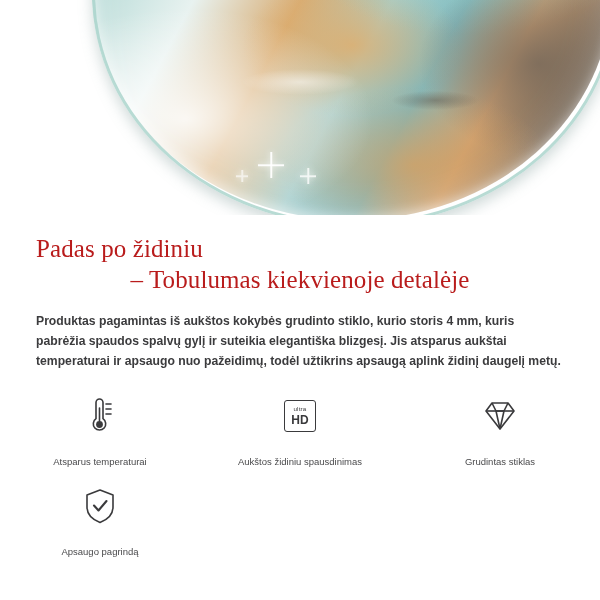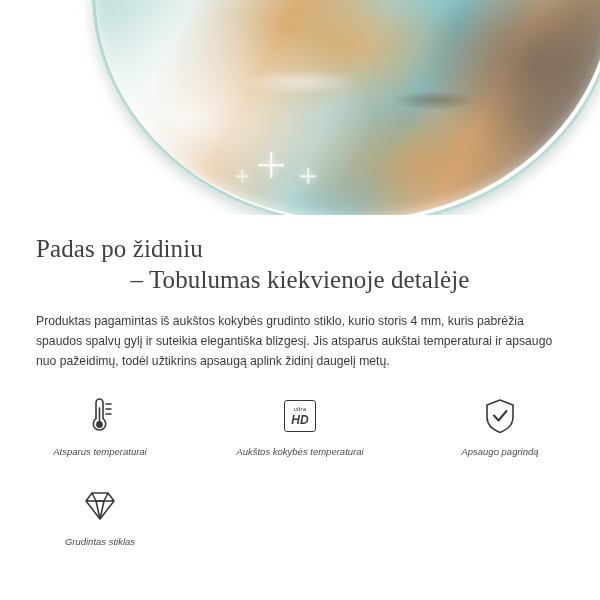--- a/index.html
+++ b/index.html
@@ -95,61 +95,61 @@
     top: 215px;
     width: 600px;
   }
   .headline {
     margin: 0;
     padding: 18px 36px 0 36px;
     font-family: "Liberation Serif", serif;
     font-size: 25px;
     line-height: 31px;
     font-weight: 400;
-    color: #404040;
+    color: #b91c1c;
     letter-spacing: 0.1px;
   }
   .headline .line2 { display: block; text-align: center; }
   .body-copy {
     margin: 0;
     padding: 16px 36px 0 36px;
     font-size: 12.2px;
     line-height: 20px;
     color: #3b3b3d;
     text-align: left;
     max-width: 540px;
+    font-weight: bold;
   }
 
   
   .features {
     position: absolute;
     left: 0;
     top: 393px;
     width: 600px;
     display: grid;
     grid-template-columns: repeat(3, 1fr);
     grid-template-rows: 82px 82px;
     column-gap: 0;
     row-gap: 8px;
   }
   .feature {
     display: flex;
     flex-direction: column;
     align-items: center;
     justify-content: flex-start;
-    font-style: italic;
   }
   .feature-icon {
     height: 46px;
     display: flex;
     align-items: center;
     justify-content: center;
   }
   .feature-label {
-    margin-top: 7px;
+    margin-top: 17px;
     font-size: 9.5px;
     color: #4a4a4c;
     text-align: center;
     line-height: 12px;
     max-width: 170px;
   }
   .icon-ultrahd {
     width: 30px;
     height: 30px;
     border: 1.6px solid #3a3a3c;
@@ -214,44 +214,44 @@
       <div class="feature-label">Atsparus temperaturai</div>
     </div>
 
     <div class="feature">
       <div class="feature-icon">
         <div class="icon-ultrahd">
           <span class="u1">ultra</span>
           <span class="u2">HD</span>
         </div>
       </div>
-      <div class="feature-label">Aukštos kokybės temperaturai</div>
-    </div>
-
-    <div class="feature">
-      <div class="feature-icon">
-        <svg width="36" height="40" viewBox="0 0 36 40">
-          <path d="M18 4 L31 9 V21 C31 29 24.5 34 18 36.5 C11.5 34 5 29 5 21 V9 Z" fill="none" stroke="#3a3a3c" stroke-width="1.6" stroke-linejoin="round"></path>
-          <path d="M12 19.5 L16.5 24.5 L24.5 15" fill="none" stroke="#3a3a3c" stroke-width="2.1" stroke-linecap="round" stroke-linejoin="round"></path>
-        </svg>
-      </div>
-      <div class="feature-label">Apsaugo pagrindą</div>
+      <div class="feature-label">Aukštos židiniu spausdinimas</div>
     </div>
 
     <div class="feature">
       <div class="feature-icon">
         <svg width="40" height="36" viewBox="0 0 40 36">
           <g fill="none" stroke="#3a3a3c" stroke-width="1.6" stroke-linejoin="round">
             <path d="M6 13 L12 5 H28 L34 13 L20 31 Z"></path>
             <path d="M6 13 H34"></path>
             <path d="M12 5 L16 13 L20 31"></path>
             <path d="M28 5 L24 13 L20 31"></path>
             <path d="M16 13 H24"></path>
           </g>
         </svg>
       </div>
       <div class="feature-label">Grudintas stiklas</div>
     </div>
 
+    <div class="feature">
+      <div class="feature-icon">
+        <svg width="36" height="40" viewBox="0 0 36 40">
+          <path d="M18 4 L31 9 V21 C31 29 24.5 34 18 36.5 C11.5 34 5 29 5 21 V9 Z" fill="none" stroke="#3a3a3c" stroke-width="1.6" stroke-linejoin="round"></path>
+          <path d="M12 19.5 L16.5 24.5 L24.5 15" fill="none" stroke="#3a3a3c" stroke-width="2.1" stroke-linecap="round" stroke-linejoin="round"></path>
+        </svg>
+      </div>
+      <div class="feature-label">Apsaugo pagrindą</div>
+    </div>
+
 
 
   </div>
 </div>
 
 </body></html>

